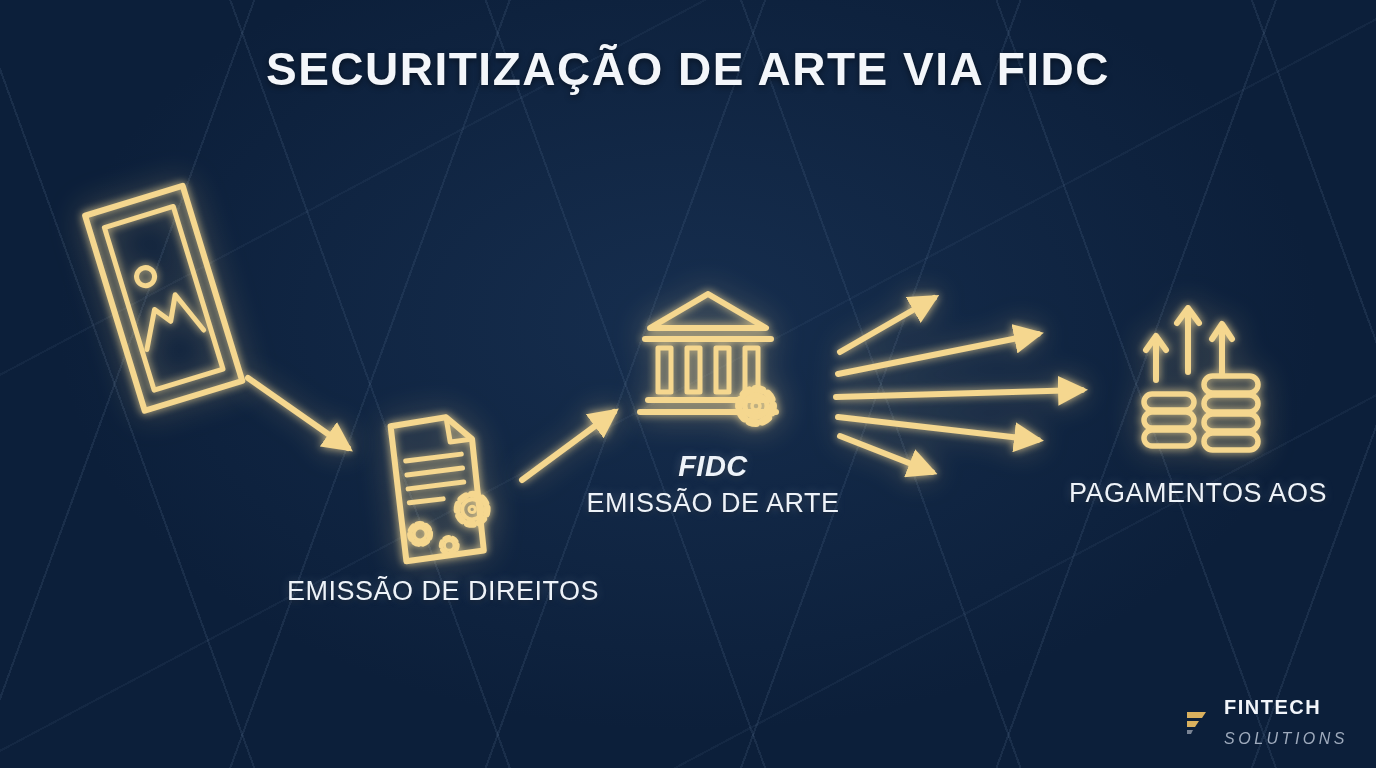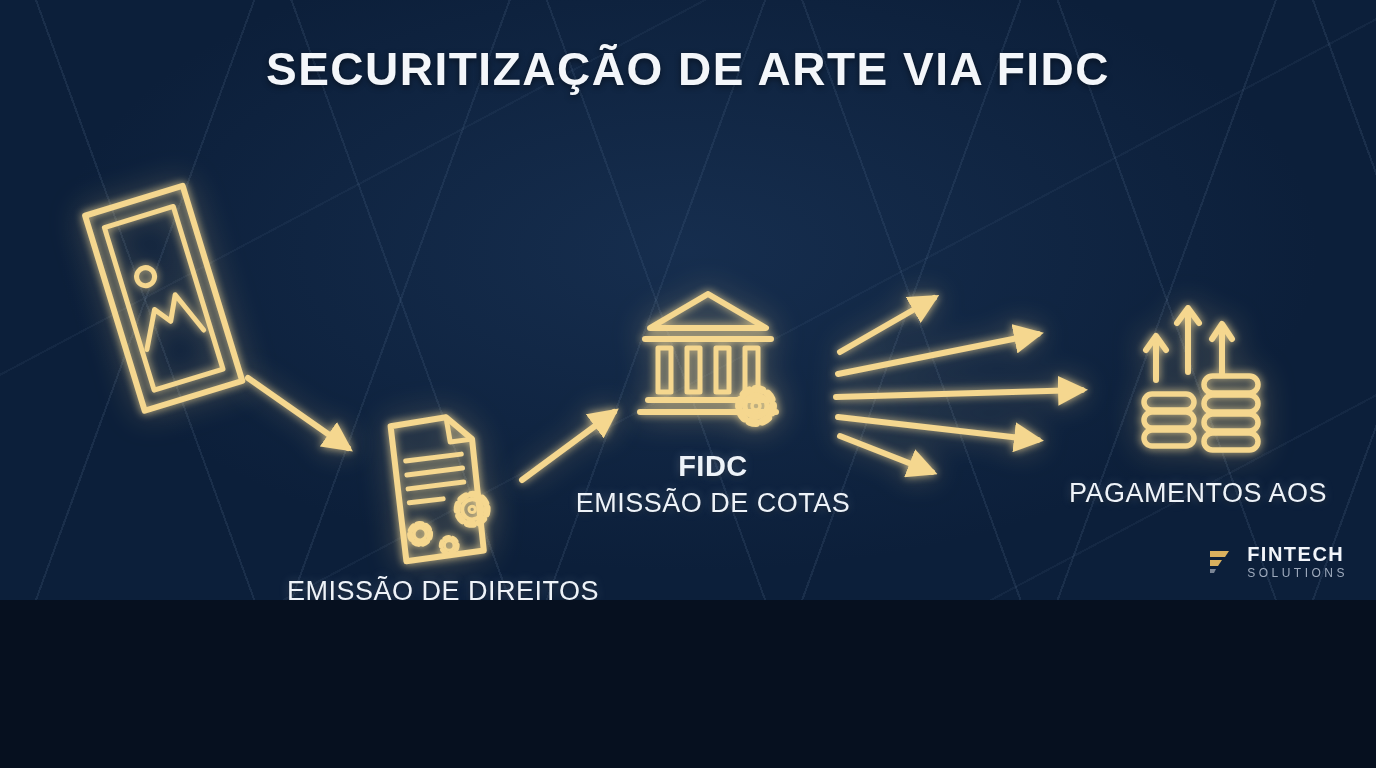--- a/index.html
+++ b/index.html
@@ -1,17 +1,17 @@
 <!DOCTYPE html>
 <html><head>
 <meta charset="utf-8">
 <style>
   html,body{margin:0;padding:0;background:#06101f;}
   .canvas{
-    position:relative;width:1376px;height:600px;overflow:hidden;
+    position:relative;width:1376px;height:768px;overflow:hidden;
     font-family:"Liberation Sans",sans-serif;
     background-color:#0c1f3a;
     background-image:
       radial-gradient(ellipse at 50% 42%, rgba(45,80,125,0.30), rgba(0,0,0,0) 65%),
       repeating-linear-gradient(110deg, rgba(150,180,215,0) 0 238px, rgba(150,180,215,0.10) 238px 240px),
       repeating-linear-gradient(70deg,  rgba(150,180,215,0) 0 238px, rgba(150,180,215,0.10) 238px 240px),
       repeating-linear-gradient(152deg, rgba(150,180,215,0) 0 330px, rgba(150,180,215,0.06) 330px 332px);
   }
   .title{
     position:absolute;top:42px;left:0;right:0;text-align:center;
@@ -26,27 +26,27 @@
   .connectors{
     position:absolute;left:0;top:0;pointer-events:none;
     filter:drop-shadow(0 0 4px rgba(246,218,150,0.8)) drop-shadow(0 0 14px rgba(246,216,140,0.3));
   }
   .connectors line{stroke:#f5d78f;stroke-width:6;stroke-linecap:round;}
   .step-label{
     position:absolute;text-align:center;color:#eef3f9;font-size:27px;
     line-height:1.3;letter-spacing:0.5px;
     text-shadow:0 0 10px rgba(220,235,255,0.25), 0 2px 4px rgba(0,0,0,0.4);
   }
-  .step-label .bold-line{font-weight:700;font-size:29px;}
+  .step-label .bold-line{font-weight:700;font-size:29px;font-style:italic;}
   .logo{
     position:absolute;right:28px;bottom:20px;display:flex;align-items:center;gap:10px;justify-content:space-between;
   }
   .logo-text{display:flex;flex-direction:column;line-height:1.1;}
   .logo-brand{color:#f2f5fa;font-weight:700;font-size:20px;letter-spacing:1.5px;}
-  .logo-tagline{color:#9fabbd;font-size:12px;letter-spacing:3.5px;margin-top:2px;}
+  .logo-tagline{color:#9fabbd;font-size:16px;letter-spacing:3.5px;margin-top:12px;font-style:italic;}
 </style>
 </head>
 <body>
 
 <div class="canvas">
 
   <div class="title">SECURITIZAÇÃO DE ARTE VIA FIDC</div>
 
   <svg class="connectors" width="1376" height="768" viewBox="0 0 1376 768">
     <defs>
@@ -135,21 +135,21 @@
       <rect x="76" y="155" width="54" height="17" rx="8.5"></rect>
     </g>
   </svg>
 
   <div class="step-label" style="left:240px;top:574px;width:406px;">
     <div>EMISSÃO DE DIREITOS</div>
   </div>
 
   <div class="step-label" style="left:538px;top:448px;width:350px;">
     <div class="bold-line">FIDC</div>
-    <div>EMISSÃO DE COTAS</div>
+    <div>EMISSÃO DE ARTE</div>
   </div>
 
   <div class="step-label" style="left:1020px;top:476px;width:356px;text-align:center;">
     <div>PAGAMENTOS AOS</div>
   </div>
 
   <div class="logo">
     <svg width="32" height="32" viewBox="0 0 32 32">
       <path d="M5,6 H24 L20,12 H5 Z" fill="#d9b05e" stroke="none"></path>
       <path d="M5,15 H17 L13,21 H5 Z" fill="#d9b05e" stroke="none"></path>

